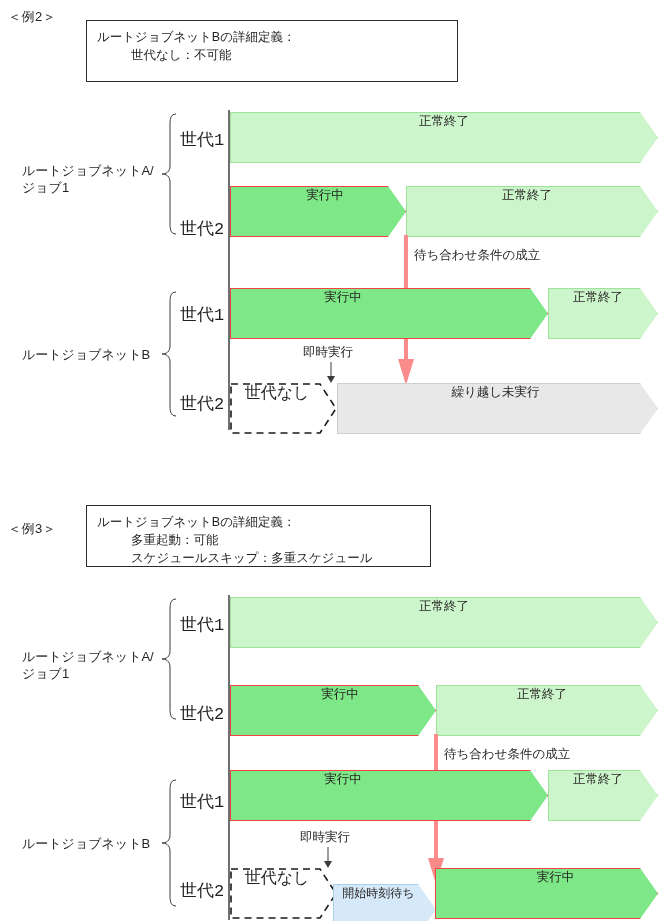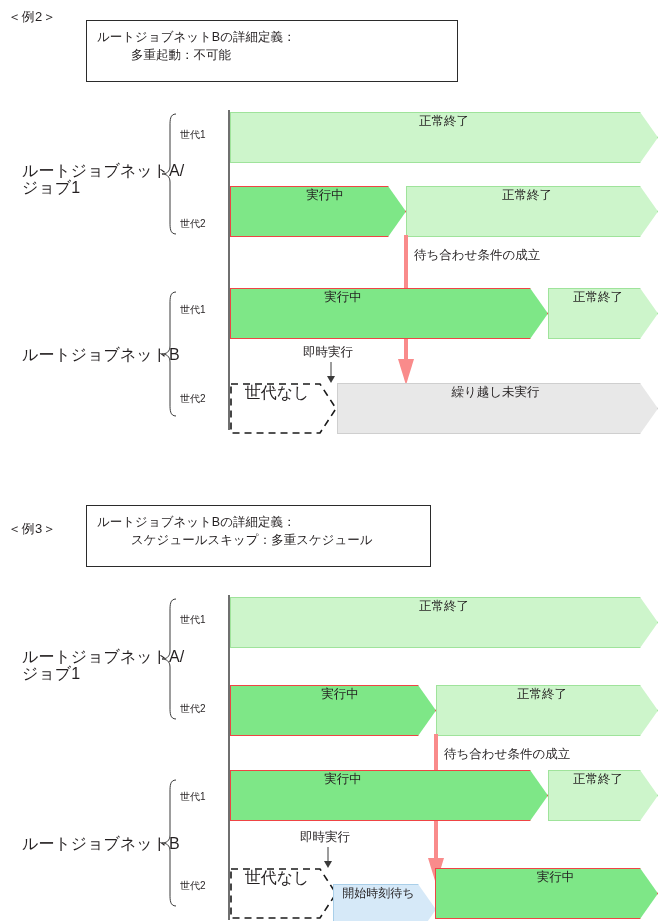--- a/index.html
+++ b/index.html
@@ -11,22 +11,22 @@
   .abs{position:absolute;}
   .ex-label{font-size:13px;letter-spacing:0.5px;white-space:nowrap;}
   .defbox{
     border:1px solid #2b2b2b;background:#ffffff;box-sizing:border-box;
     font-size:12.5px;line-height:18px;padding:7px 10px 8px 10px;
   }
   .defbox .l1{white-space:nowrap;}
   .defbox .l2{white-space:nowrap;padding-left:34px;}
   .defbox .l3{white-space:nowrap;padding-left:34px;}
 
-  .grp-label{font-size:16px;line-height:17px;white-space:nowrap;}
-  .gen-label{font-size:10px;white-space:nowrap;}
+  .grp-label{font-size:13px;line-height:17px;white-space:nowrap;}
+  .gen-label{font-size:17px;white-space:nowrap;font-family:Liberation Mono, monospace;}
 
   .axis{position:absolute;width:2px;background:#6f6f6f;}
 
   
   .bar{
     position:absolute;box-sizing:border-box;
     display:flex;align-items:flex-start;justify-content:center;
     font-size:12.5px;white-space:nowrap;
   }
   .bar .txt{position:relative;z-index:2;}
@@ -59,21 +59,21 @@
   .pinkarrow{position:absolute;}
   .brace{position:absolute;}
 </style>
 </head>
 <body>
 
 <div class="abs ex-label" style="left:8px;top:8px;">＜例2＞</div>
 
 <div class="abs defbox" style="left:86px;top:20px;width:372px;height:62px;">
   <div class="l1">ルートジョブネットBの詳細定義：</div>
-  <div class="l2">多重起動：不可能</div>
+  <div class="l2">世代なし：不可能</div>
 </div>
 
 <div class="axis" style="left:228px;top:110px;height:320px;"></div>
 
 <div class="abs grp-label" style="left:22px;top:162px;">
   <div>ルートジョブネットA/</div>
   <div>ジョブ1</div>
 </div>
 
 <svg class="brace" style="left:160px;top:112px;" width="18" height="124">
@@ -126,20 +126,21 @@
   <span class="txt" style="margin-right:14px;">世代なし</span>
 </div>
 <div class="bar chev-gray" style="left:337px;top:383px;width:321px;height:51px;">
   <span class="txt" style="margin-right:4px;">繰り越し未実行</span>
 </div>
 
 <div class="abs ex-label" style="left:8px;top:520px;">＜例3＞</div>
 
 <div class="abs defbox" style="left:86px;top:505px;width:345px;height:62px;">
   <div class="l1">ルートジョブネットBの詳細定義：</div>
+  <div class="l2">多重起動：可能</div>
   <div class="l3">スケジュールスキップ：多重スケジュール</div>
 </div>
 
 <div class="axis" style="left:228px;top:595px;height:325px;"></div>
 
 <div class="abs grp-label" style="left:22px;top:648px;">
   <div>ルートジョブネットA/</div>
   <div>ジョブ1</div>
 </div>
 <svg class="brace" style="left:160px;top:597px;" width="18" height="124">

